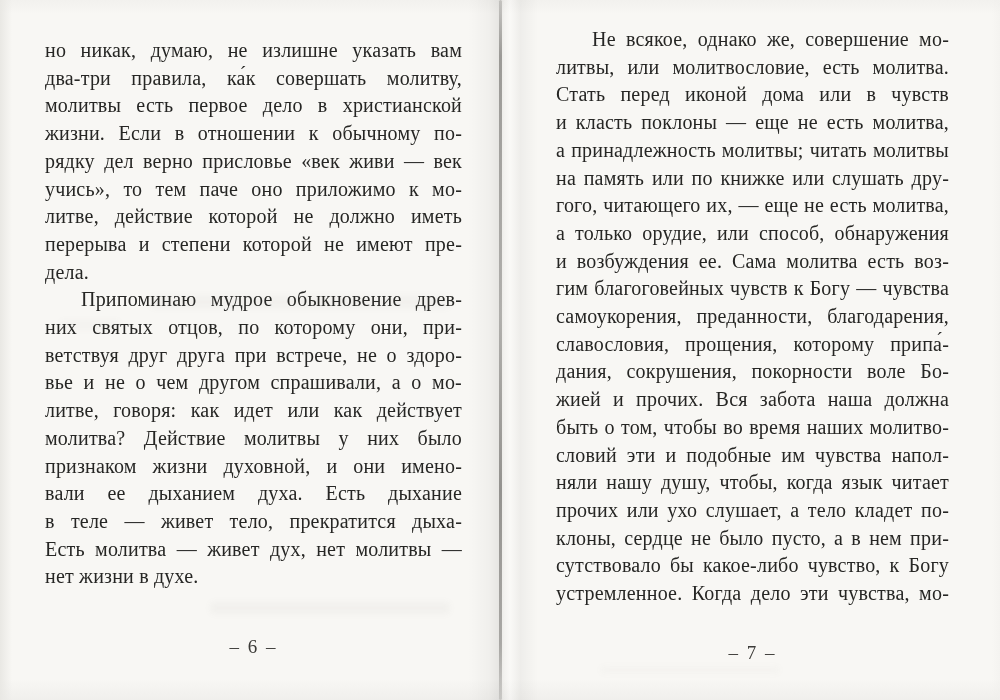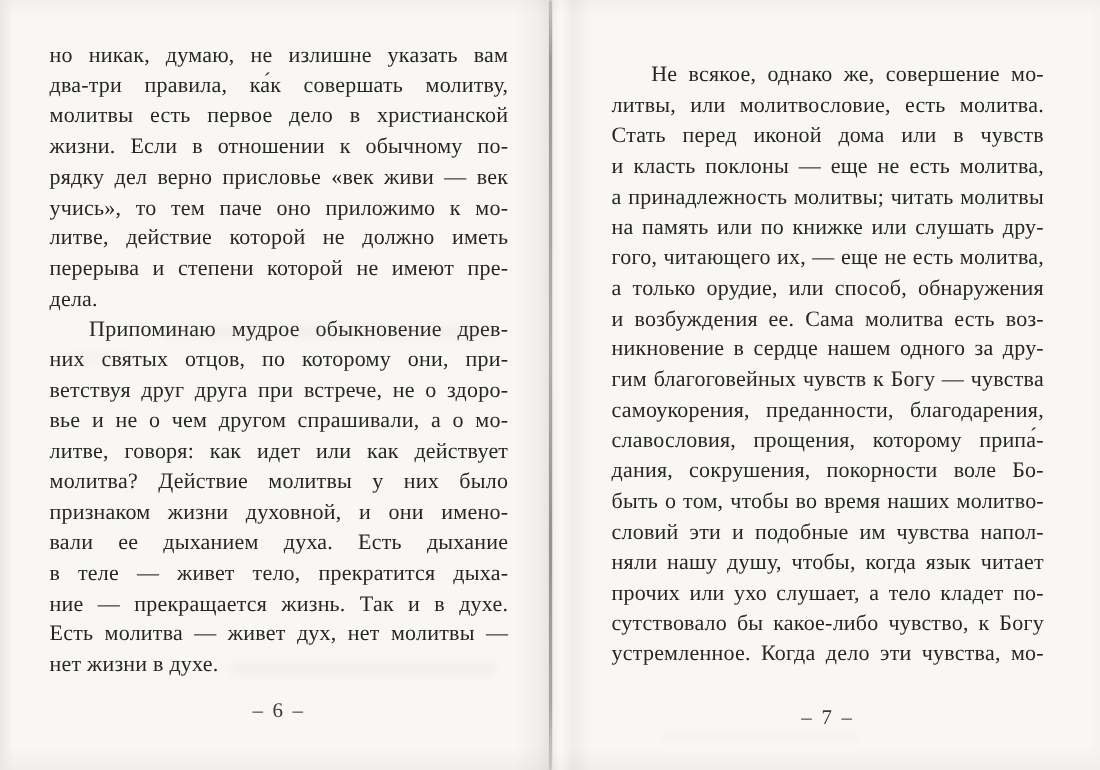--- a/index.html
+++ b/index.html
@@ -39,21 +39,21 @@
     border-radius: 2px;
   }
   .text-block {
     position: absolute;
     color: #262624;
     font-size: 20px;
     line-height: 27.7px;
     letter-spacing: 0.2px;
   }
   .text-left  { left: 45px;  top: 37px; width: 417px; }
-  .text-right { left: 556px; top: 55px; width: 393px; }
+  .text-right { left: 556px; top: 26px; width: 393px; }
   .line { text-align: justify; text-align-last: justify; white-space: normal; }
   .line.indent { text-indent: 36px; }
   .line.para-end { text-align-last: left; }
   .page-number {
     position: absolute; color: #3c3b38; font-size: 19px;
     text-align: center; letter-spacing: 2px;
   }
   .pn-left  { left: 45px;  width: 417px; top: 636px; }
   .pn-right { left: 556px; width: 393px; top: 642px; }
   
@@ -83,44 +83,44 @@
       <div class="line para-end">дела.</div>
       <div class="line indent">Припоминаю мудрое обыкновение древ-</div>
       <div class="line">них святых отцов, по которому они, при-</div>
       <div class="line">ветствуя друг друга при встрече, не о здоро-</div>
       <div class="line">вье и не о чем другом спрашивали, а о мо-</div>
       <div class="line">литве, говоря: как идет или как действует</div>
       <div class="line">молитва? Действие молитвы у них было</div>
       <div class="line">признаком жизни духовной, и они имено-</div>
       <div class="line">вали ее дыханием духа. Есть дыхание</div>
       <div class="line">в теле — живет тело, прекратится дыха-</div>
-      <div class="line">ние — прекращается жизнь. Так и в духе.</div>
       <div class="line">Есть молитва — живет дух, нет молитвы —</div>
       <div class="line para-end">нет жизни в духе.</div>
     </div>
 
   <div class="text-block text-right">
       <div class="line indent">Не всякое, однако же, совершение мо-</div>
       <div class="line">литвы, или молитвословие, есть молитва.</div>
       <div class="line">Стать перед иконой дома или в чувств</div>
       <div class="line">и класть поклоны — еще не есть молитва,</div>
       <div class="line">а принадлежность молитвы; читать молитвы</div>
       <div class="line">на память или по книжке или слушать дру-</div>
       <div class="line">гого, читающего их, — еще не есть молитва,</div>
       <div class="line">а только орудие, или способ, обнаружения</div>
       <div class="line">и возбуждения ее. Сама молитва есть воз-</div>
-      <div class="line">никновение в сердце нашем одного за дру-</div>
       <div class="line">гим благоговейных чувств к Богу — чувства</div>
       <div class="line">самоукорения, преданности, благодарения,</div>
       <div class="line">славословия, прощения, которому припа́-</div>
       <div class="line">дания, сокрушения, покорности воле Бо-</div>
+      <div class="line">жией и прочих. Вся забота наша должна</div>
       <div class="line">быть о том, чтобы во время наших молитво-</div>
       <div class="line">словий эти и подобные им чувства напол-</div>
       <div class="line">няли нашу душу, чтобы, когда язык читает</div>
       <div class="line">прочих или ухо слушает, а тело кладет по-</div>
+      <div class="line">клоны, сердце не было пусто, а в нем при-</div>
       <div class="line">сутствовало бы какое-либо чувство, к Богу</div>
       <div class="line">устремленное. Когда дело эти чувства, мо-</div>
     </div>
 
   <div class="page-number pn-left">– 6 –</div>
 
   <div class="page-number pn-right">– 7 –</div>
 
   <div class="gutter"></div>
   <div class="gutter-line"></div>

